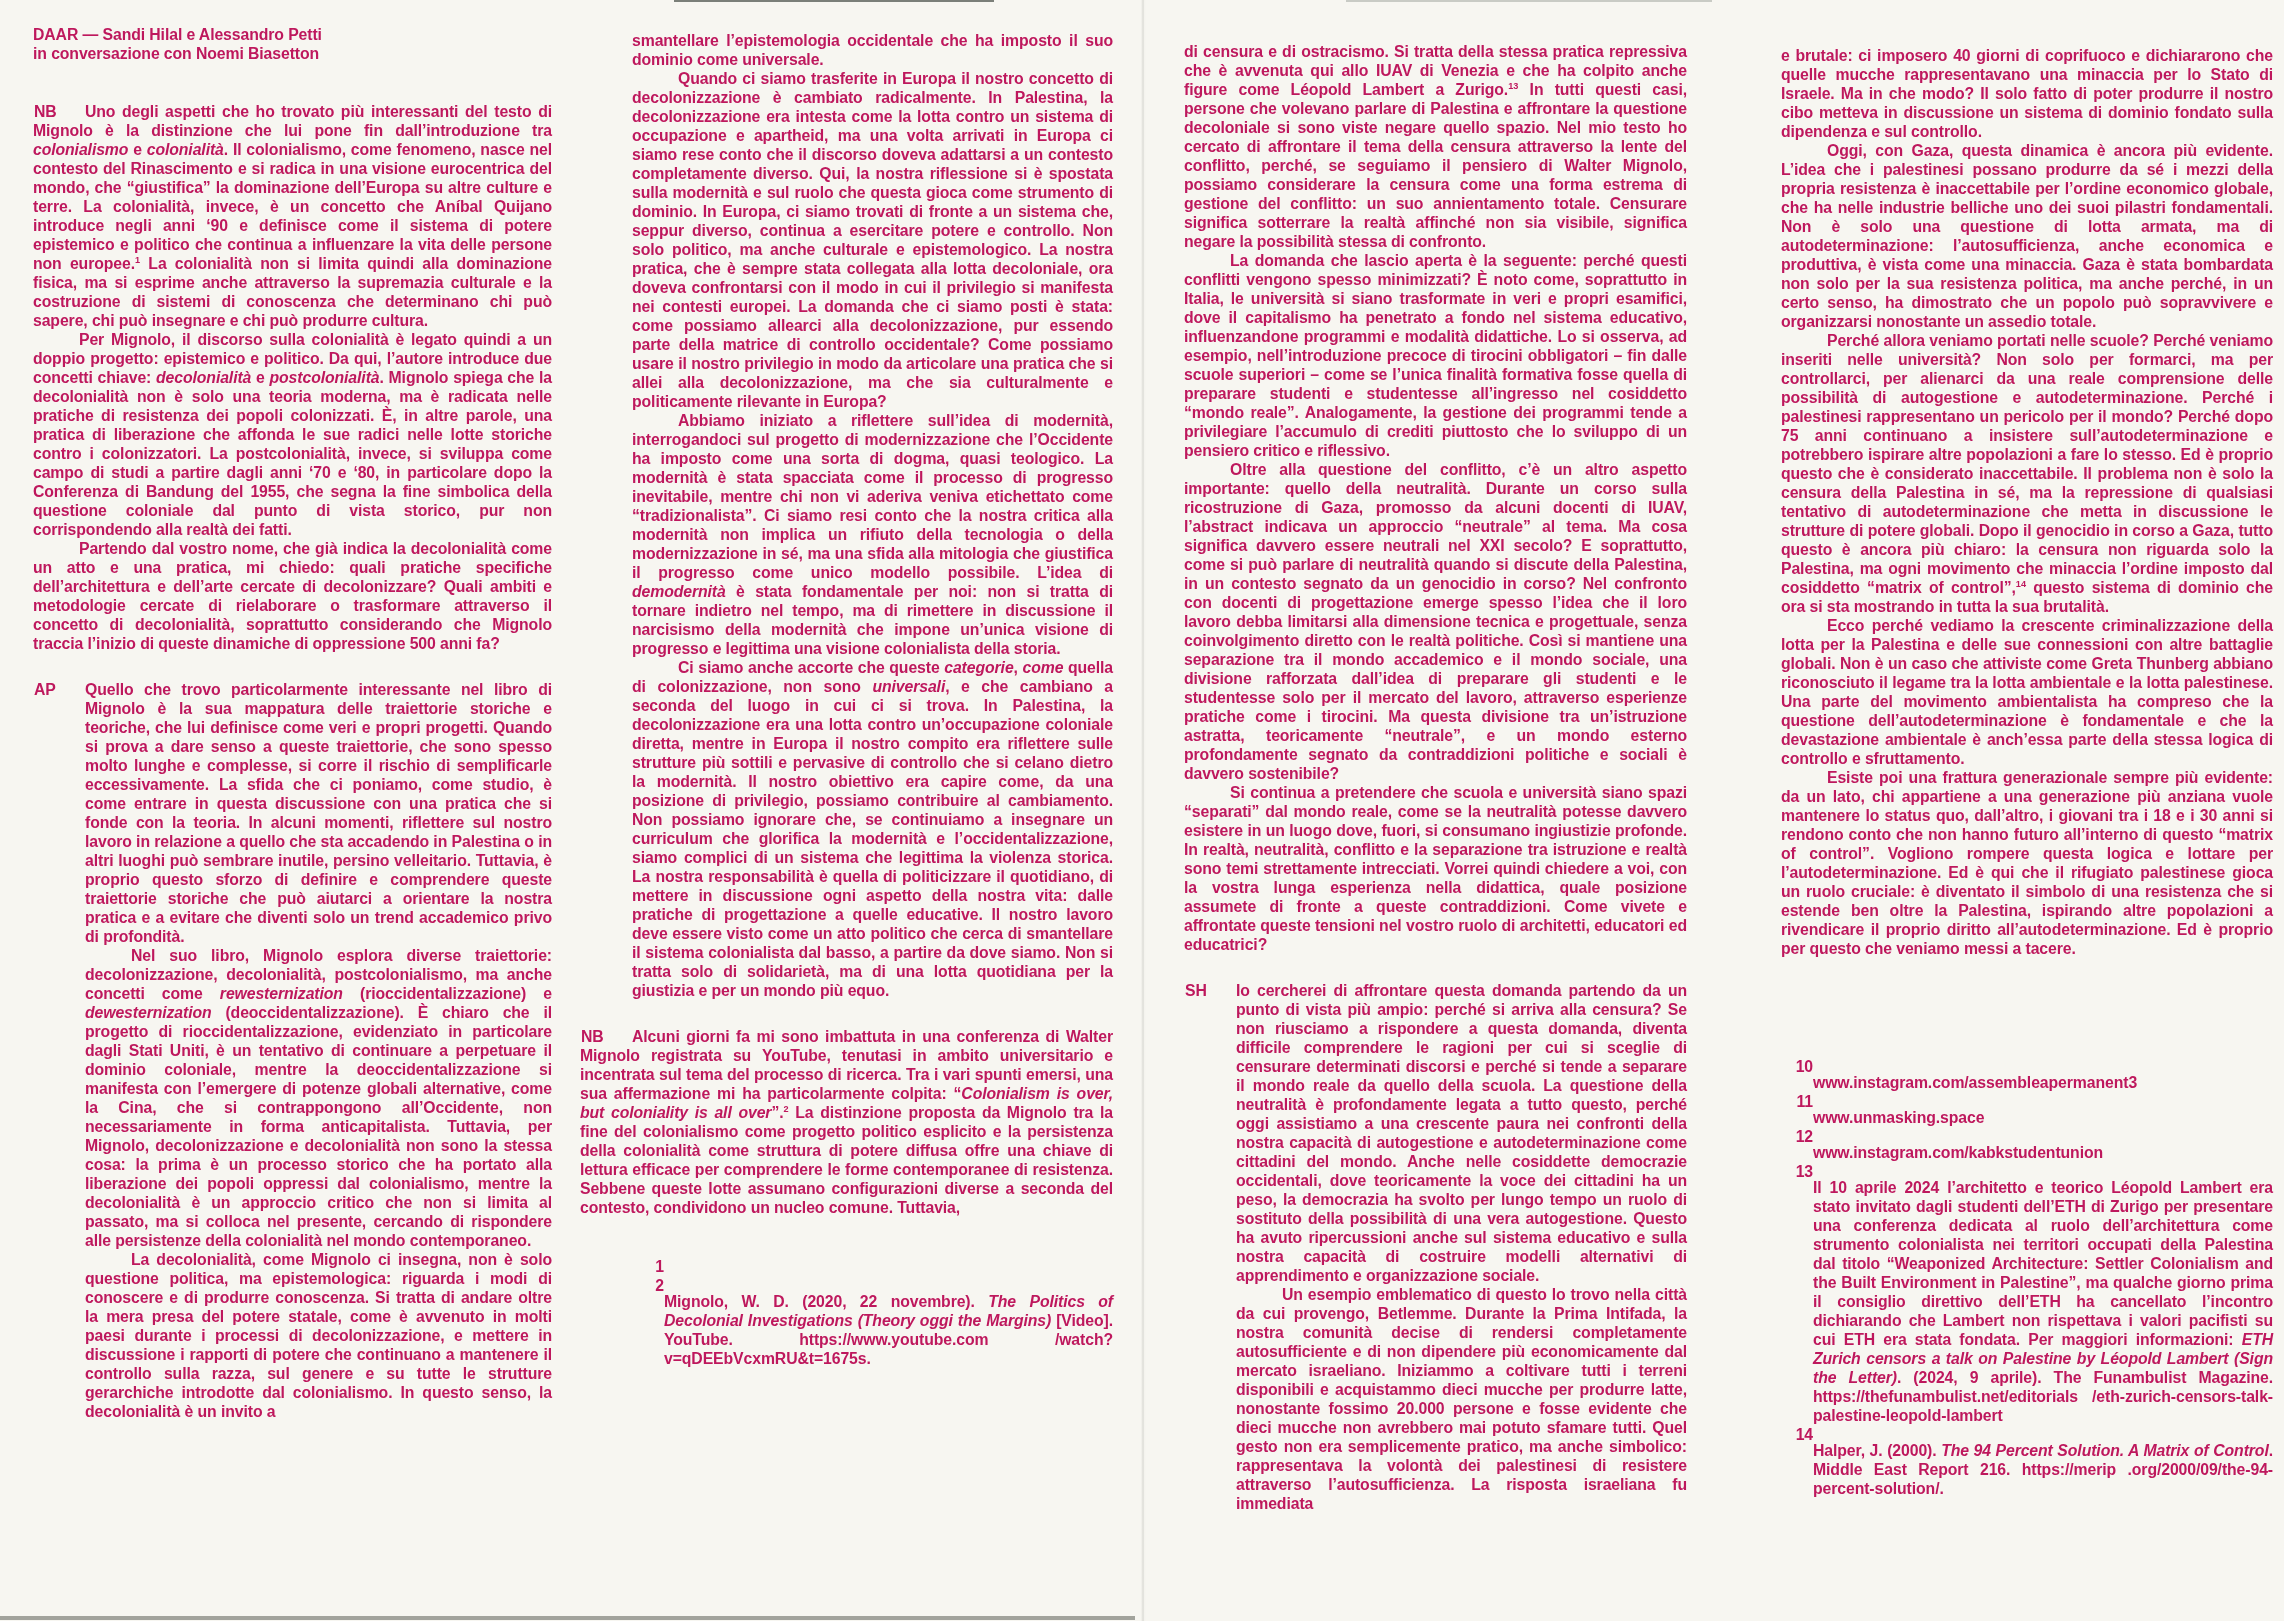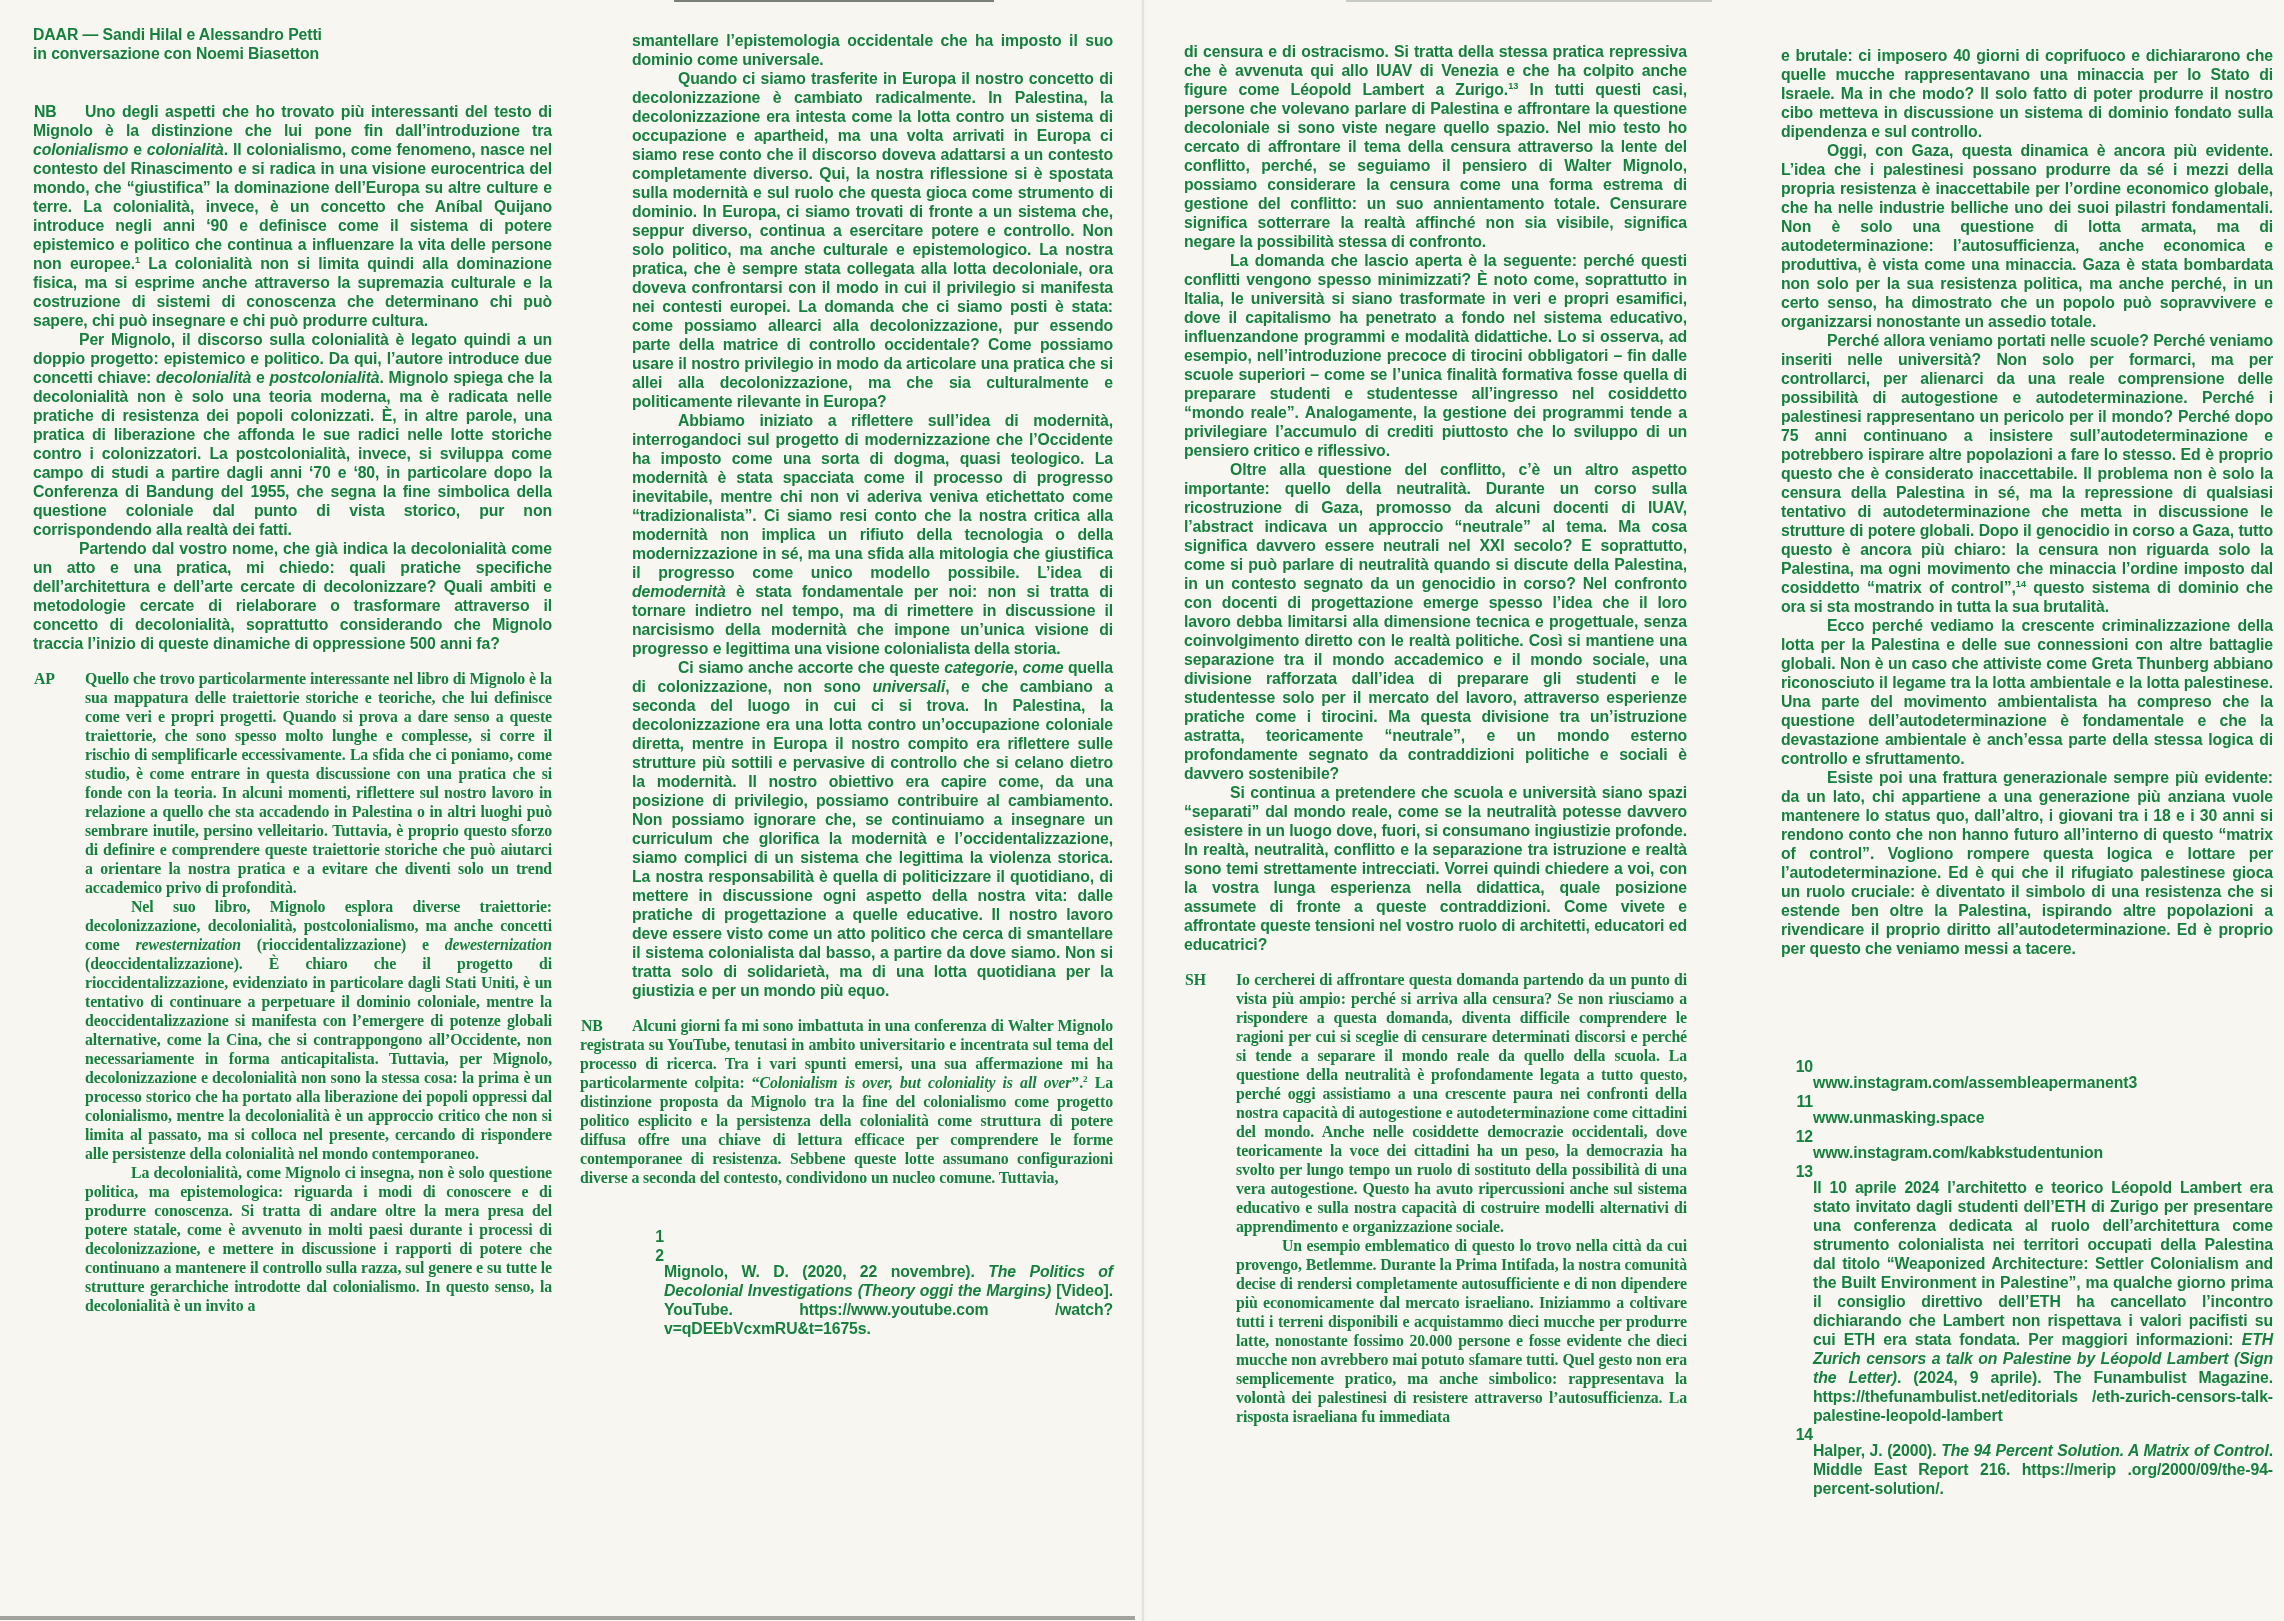--- a/index.html
+++ b/index.html
@@ -13,36 +13,36 @@
     position:absolute;top:0;left:1141px;width:4.6px;height:1622px;
     background:linear-gradient(to right, rgba(120,120,110,0) 0%, rgba(90,92,84,0.18) 45%, rgba(120,120,110,0.03) 60%, rgba(120,120,110,0) 100%);
   }
   .artifact{position:absolute;pointer-events:none;}
   .edge-bottom{left:0;top:1616px;width:1135px;height:4.2px;background:rgba(78,80,72,0.5);filter:blur(0.5px);}
   .smudge-a{left:674px;top:0;width:320px;height:2.3px;background:rgba(40,48,42,0.6);}
   .smudge-b{left:1346px;top:0;width:366px;height:1.9px;background:rgba(40,48,42,0.22);}
 
   .col{
     position:absolute;
-    color:#15803d;
+    color:#be185d;
     font-size:15.8px;line-height:19px;font-weight:700;
     letter-spacing:-0.1px;
     text-align:justify;
     hyphens:auto;-webkit-hyphens:auto;
   }
   .col-1{left:33px;top:25px;width:519px;}
   .col-2{left:580px;top:31px;width:533px;}
   .col-3{left:1184px;top:42px;width:503px;}
   .col-4{left:1729px;top:46px;width:544px;}
 
   .heading{margin:0 0 39px 0;}
   .h-line{text-align:left;}
 
   .block{position:relative;}
-  .block + .block{margin-top:16px;font-family:Liberation Serif, serif;}
+  .block + .block{margin-top:27px;}
   .block.hanging{padding-left:52px;}
   .spk{position:absolute;left:1px;top:0;}
   .col p{margin:0;padding:0;}
   .col p.indent{text-indent:46px;}
   .col p.lead-indent{text-indent:52px;}
 
   .footnotes{margin-top:40px;}
   .footnotes.gap-large{margin-top:99px;}
   .fn{display:grid;grid-template-columns:84px 1fr;}
   .fn-n{text-align:right;}

